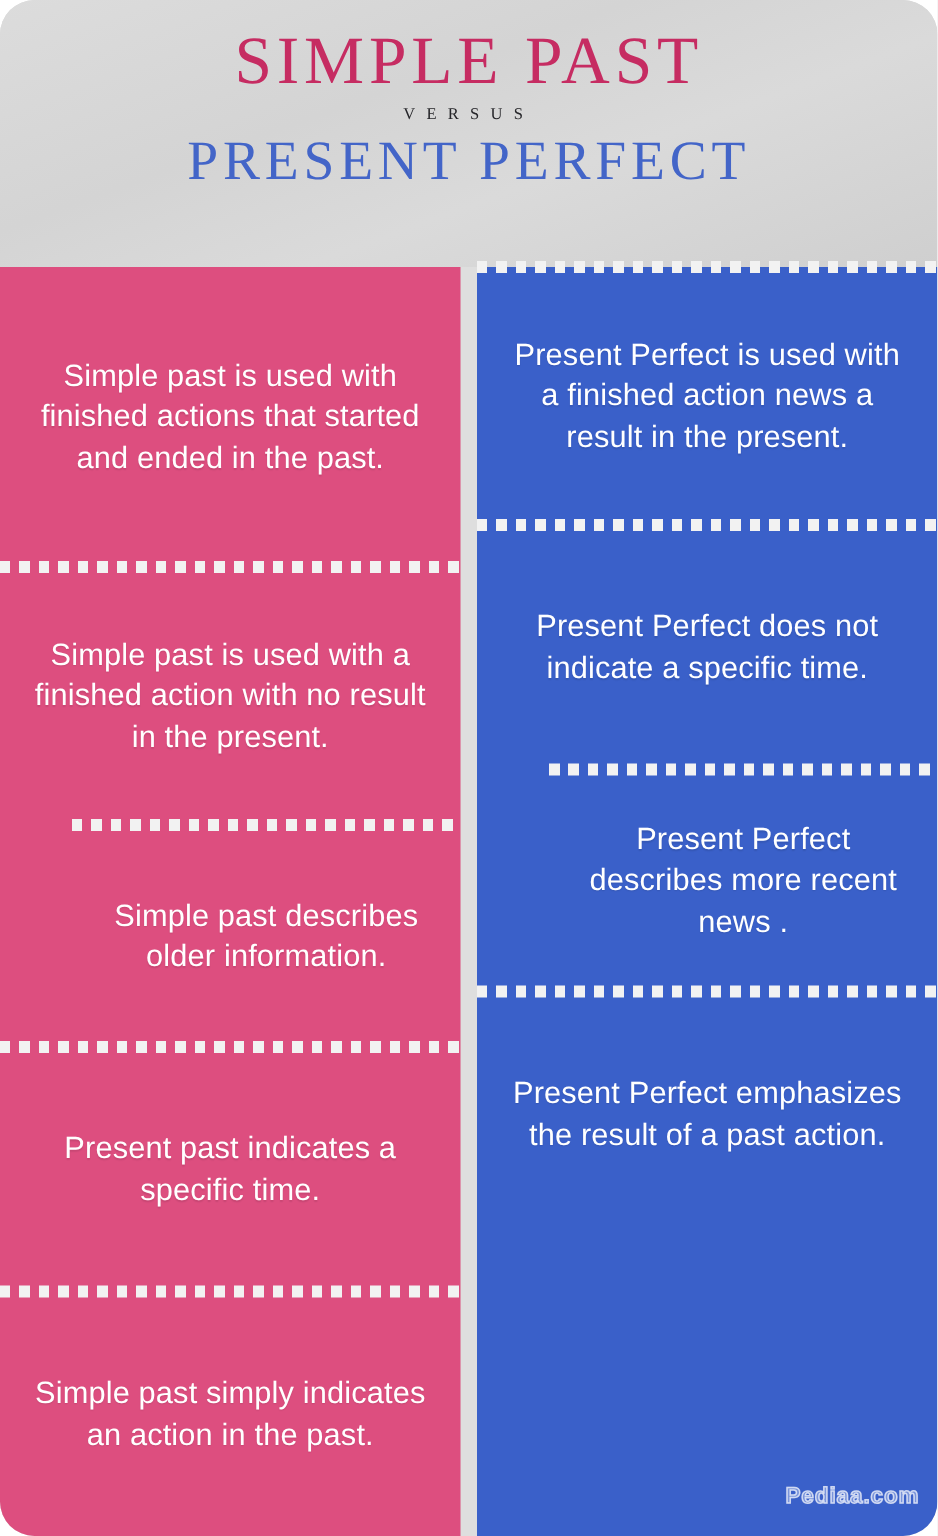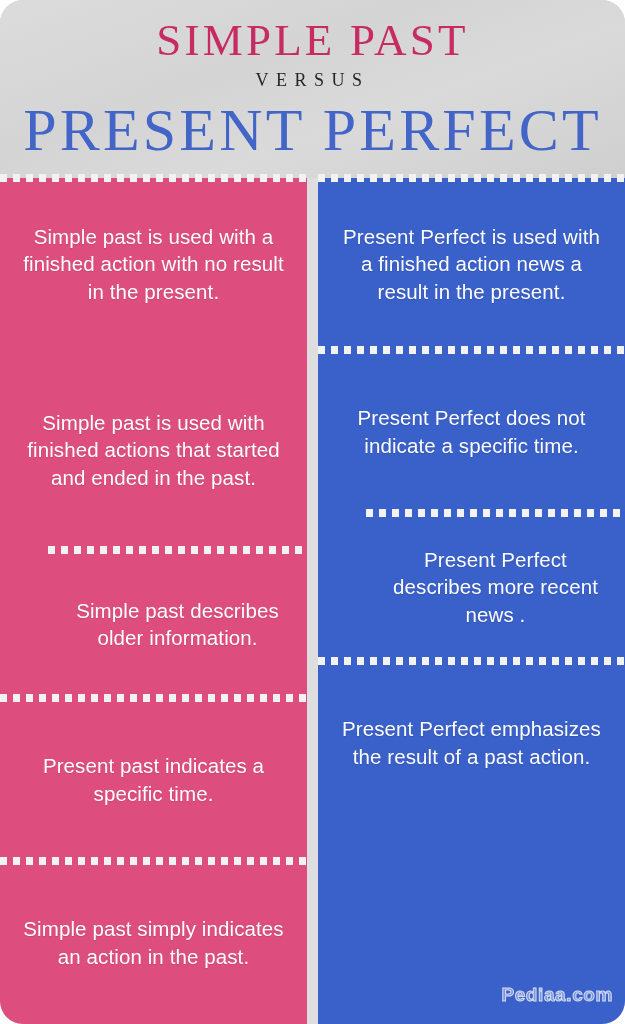--- a/index.html
+++ b/index.html
@@ -40,32 +40,32 @@
     letter-spacing: 3.2px;
     font-weight: 400;
     color: #c62c62;
     line-height: 1.14;
     margin: 7px 0 0 0;
     white-space: nowrap;
   }
 
   .title-versus {
     font-family: "Liberation Serif", serif;
-    font-size: 18px;
+    font-size: 11px;
     letter-spacing: 7.5px;
     font-weight: 400;
     color: #26262a;
     margin: 4px 0 0 0;
     line-height: 1.2;
     white-space: nowrap;
   }
 
   .title-sub {
     font-family: "Liberation Serif", serif;
-    font-size: 60px;
+    font-size: 37px;
     letter-spacing: 3.2px;
     font-weight: 400;
     color: #4365c8;
     line-height: 1.14;
     margin: 4px 0 0 0;
     white-space: nowrap;
   }
 
   
   .columns {
@@ -139,21 +139,21 @@
   .r3 { height: 148px; margin-left: 48px; }
   .r4 { height: 163px; }
   .r5 { height: 163px; }
 
   
   .watermark {
     position: absolute;
     right: 12px;
     bottom: 18px;
     font-family: "Liberation Sans", sans-serif;
-    font-size: 19px;
+    font-size: 15px;
     font-weight: 700;
     letter-spacing: 0.6px;
     color: rgba(58, 96, 201, 0.0);
     -webkit-text-stroke: 1px rgba(255,255,255,0.72);
     text-shadow: 0 0 1px rgba(255,255,255,0.35);
     pointer-events: none;
     user-select: none;
   }
 </style>
 </head>
@@ -163,22 +163,22 @@
 
   <div class="header">
     <div class="title-main">SIMPLE PAST</div>
     <div class="title-versus">VERSUS</div>
     <div class="title-sub">PRESENT PERFECT</div>
   </div>
 
   <div class="columns">
 
     <div class="column column-left">
+      <div class="cell r1">Simple past is used with finished actions that started and ended in the past.</div>
       <div class="cell r2 sep">Simple past is used with a finished action with no result in the present.</div>
-      <div class="cell r1">Simple past is used with finished actions that started and ended in the past.</div>
       <div class="cell r3 sep">Simple past describes older information.</div>
       <div class="cell r4 sep">Present past indicates a specific time.</div>
       <div class="cell r5 sep">Simple past simply indicates an action in the past.</div>
     </div>
 
     <div class="column-gap"></div>
 
     <div class="column column-right">
       <div class="cell r2 sep">Present Perfect is used with a finished action news a result in the present.</div>
       <div class="cell r4 sep">Present Perfect does not indicate a specific time.</div>

